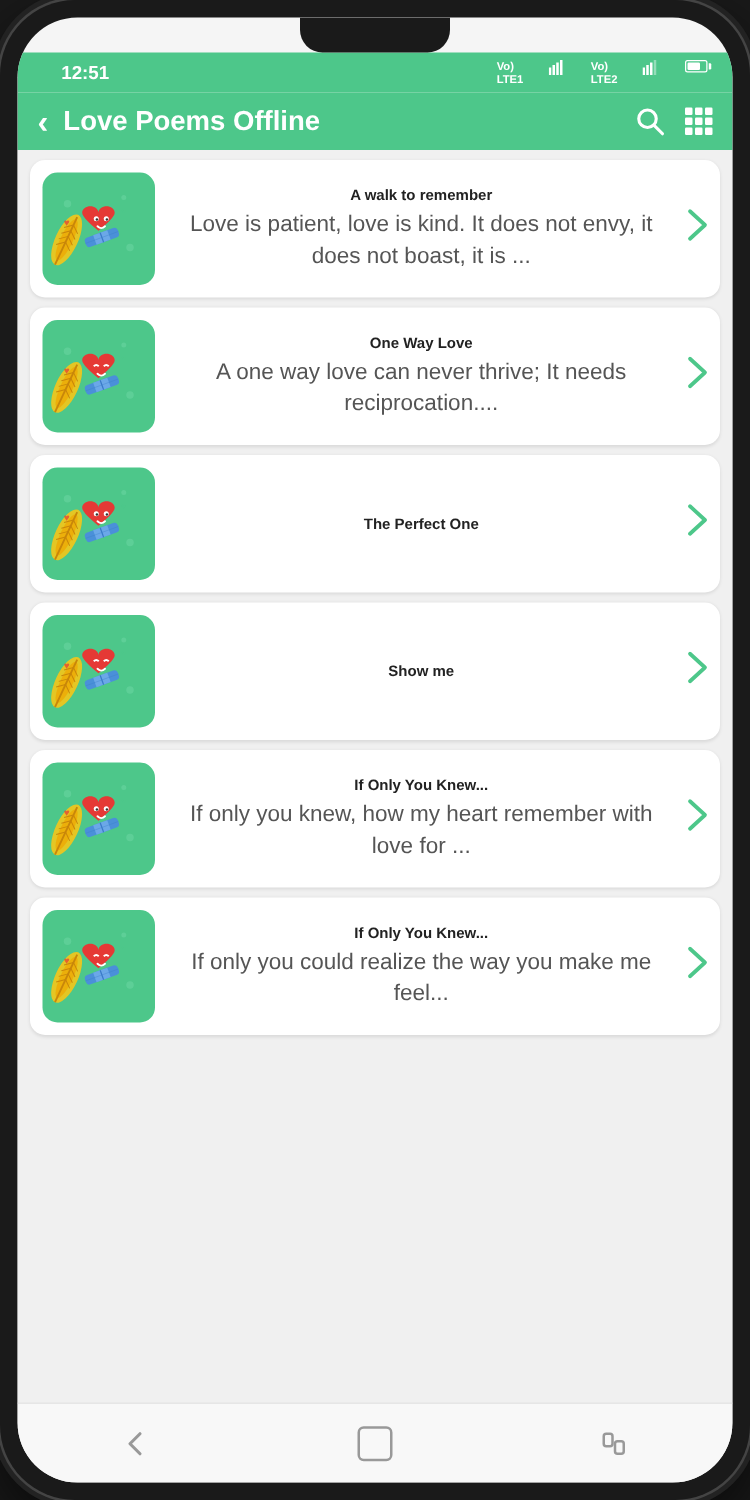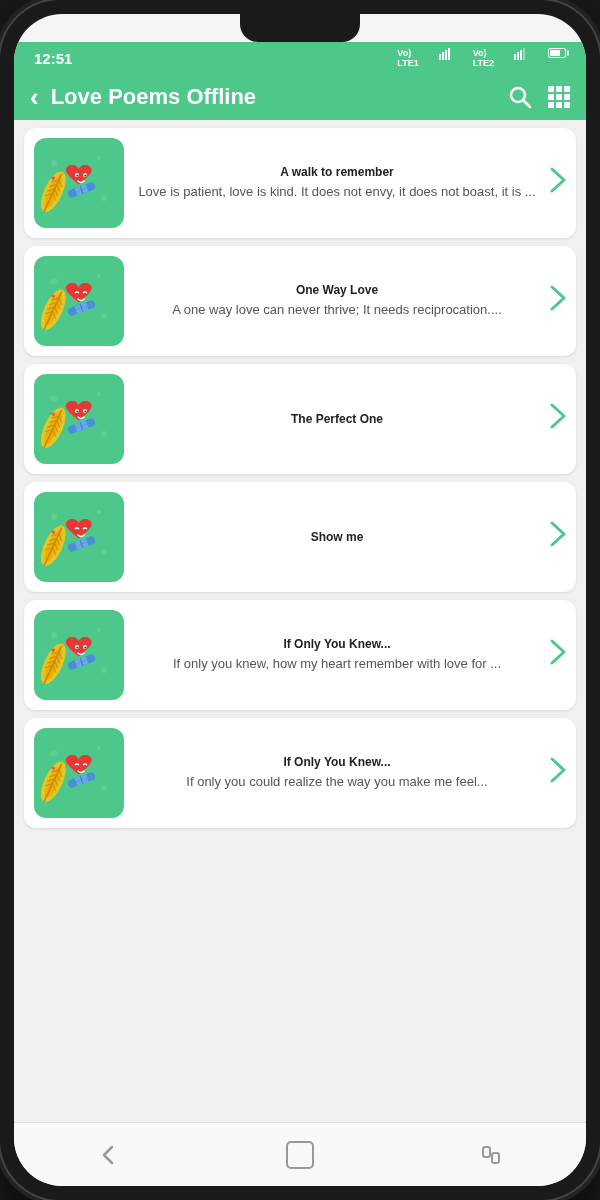--- a/index.html
+++ b/index.html
@@ -53,20 +53,21 @@
       display: flex;
       justify-content: space-between;
       align-items: center;
       flex-shrink: 0;
     }
 
     .status-time {
       color: white;
       font-size: 15px;
       font-weight: bold;
+      margin-left: 15px;
     }
 
     .status-icons {
       display: flex;
       gap: 20px;
     }
 
     .status-icon-text {
       color: white;
       font-size: 9px;
@@ -200,21 +201,21 @@
     }
 
     .poem-title {
       font-size: 12px;
       font-weight: bold;
       color: #222;
       text-align: center;
     }
 
     .poem-excerpt {
-      font-size: 13px;
+      font-size: 18px;
       color: #555;
       text-align: center;
       line-height: 1.4;
     }
 
     .chevron {
       color: #4DC78A;
       font-size: 22px;
       font-weight: bold;
       flex-shrink: 0;

